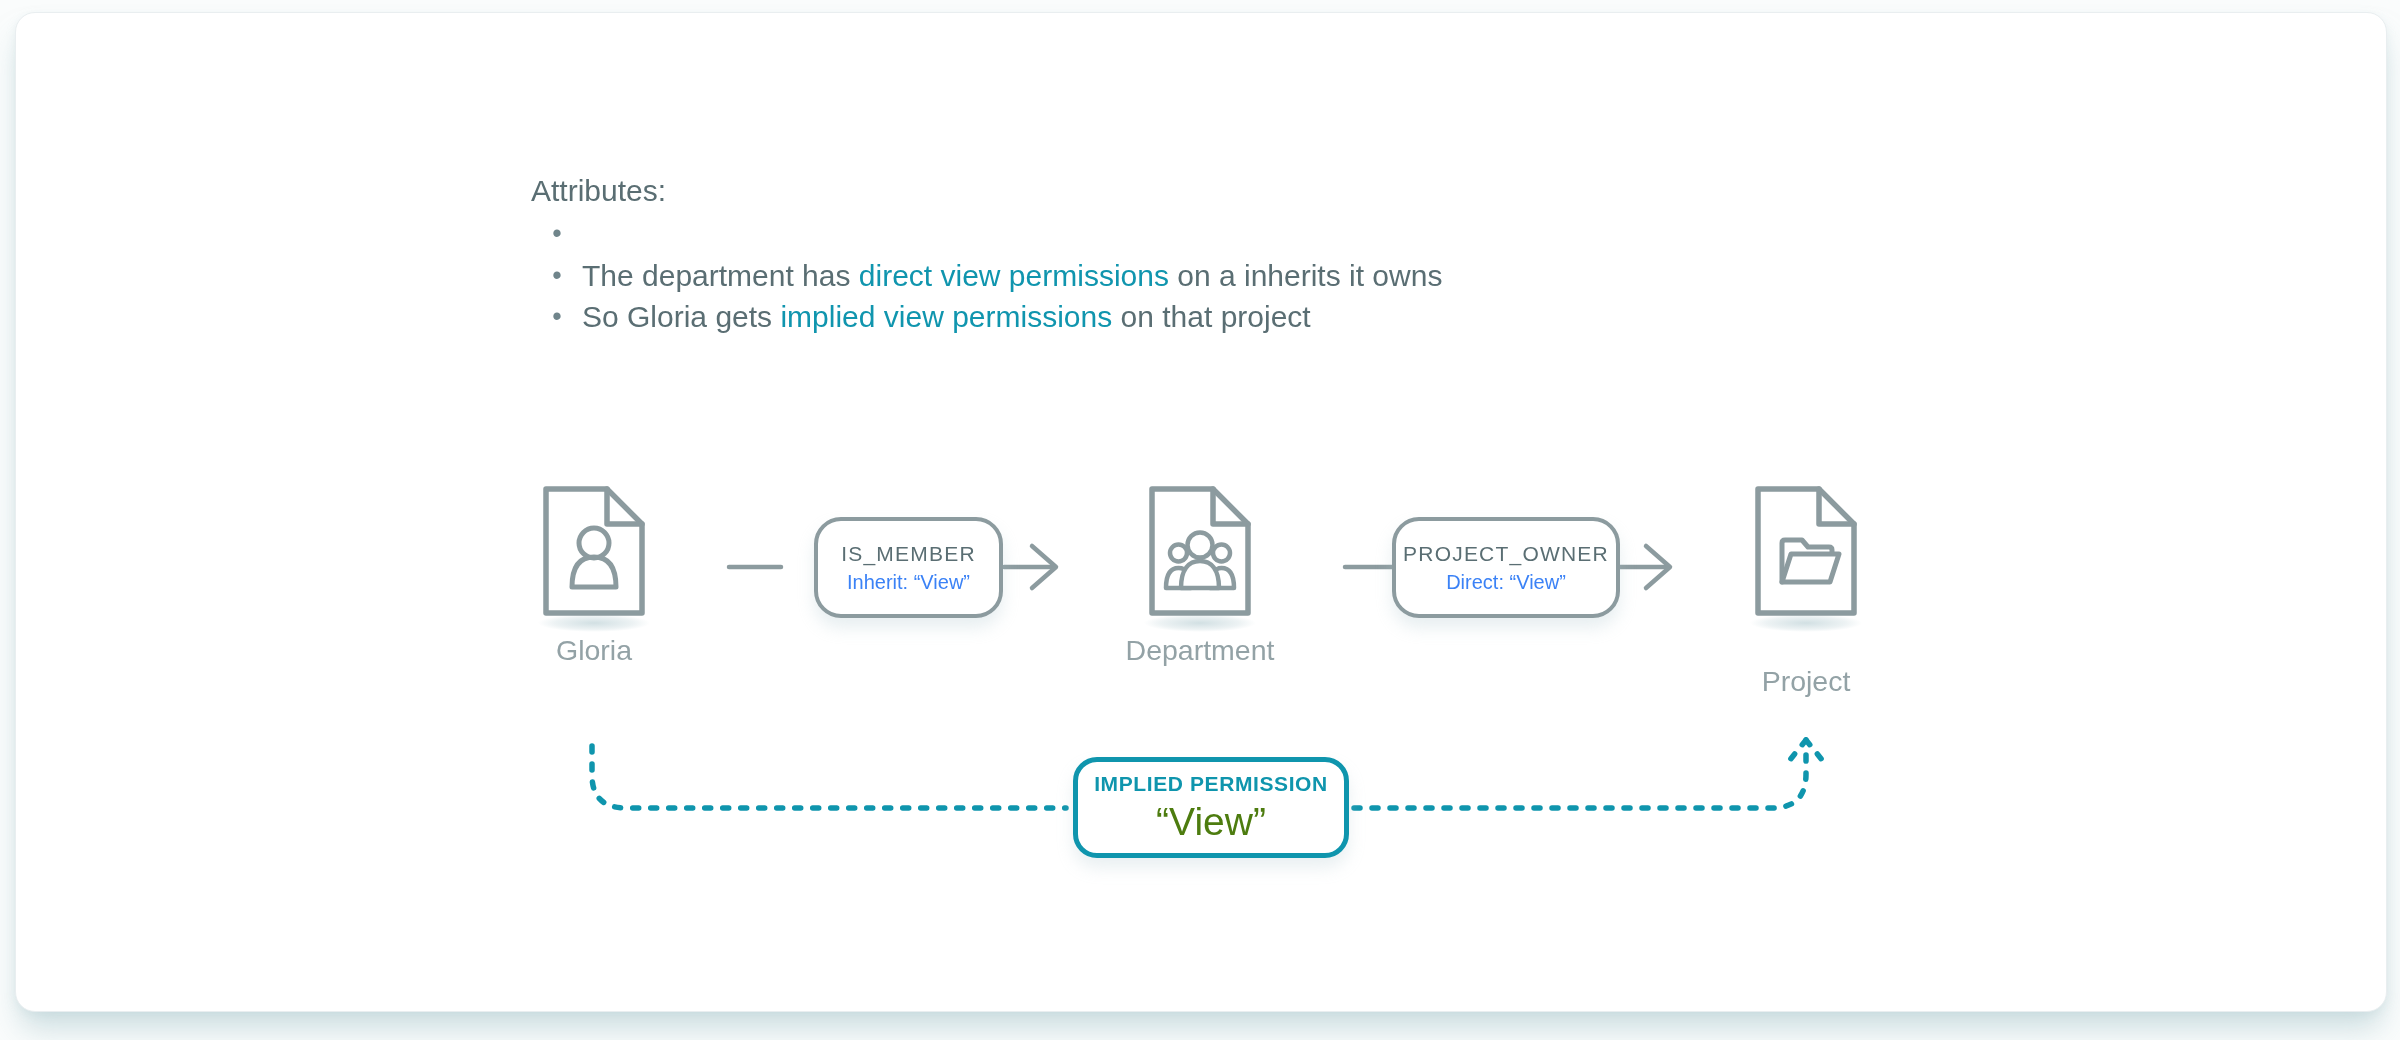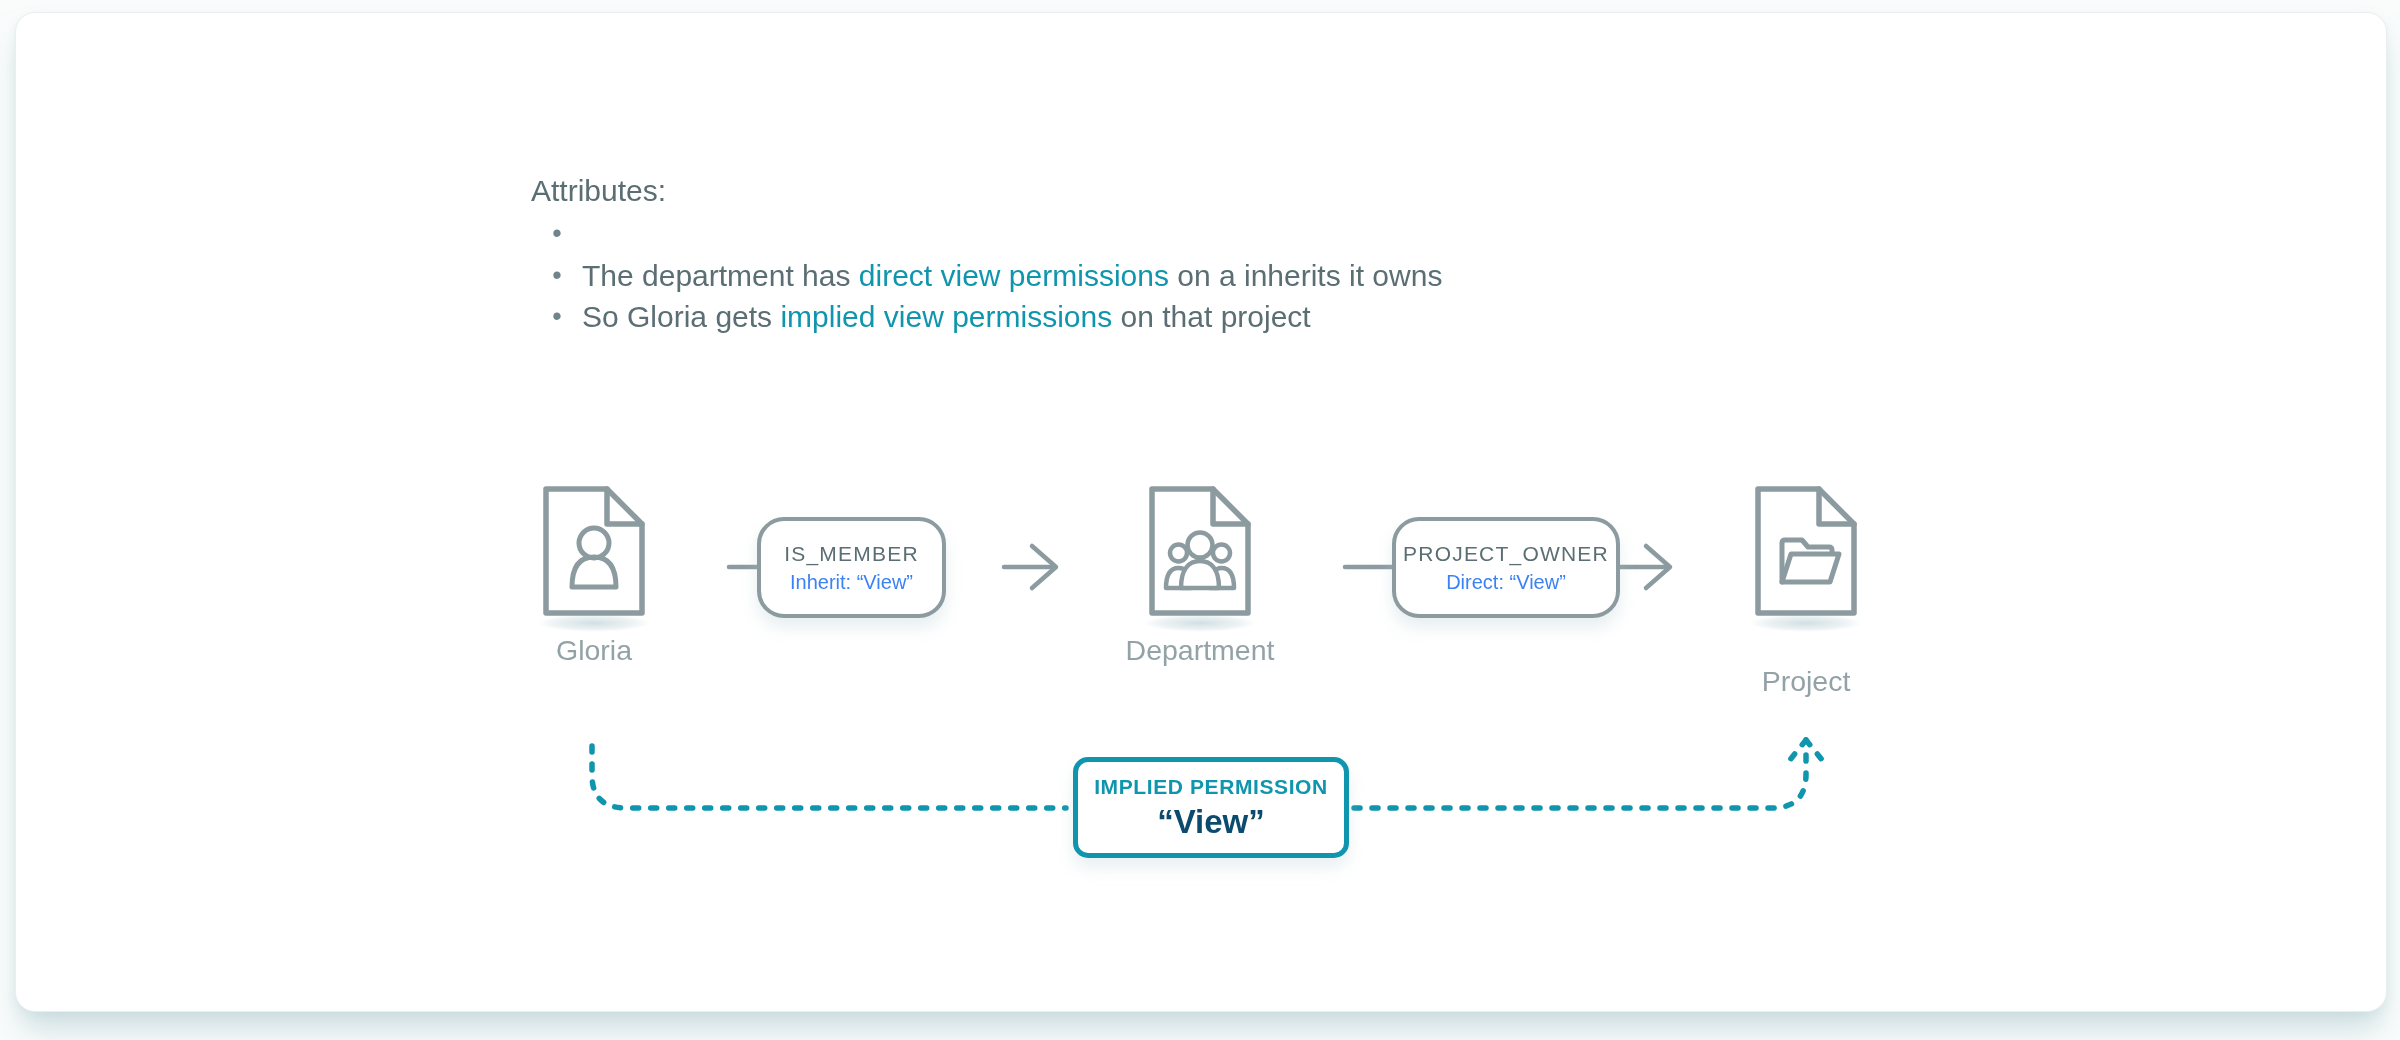--- a/index.html
+++ b/index.html
@@ -40,36 +40,36 @@
   .node-label.project    { left: 1696px; margin-top: 31px; }
 
   
   .edge-box {
     position: absolute; top: 517px; height: 101px; box-sizing: border-box;
     background: #ffffff; border: 4px solid #8c9b9f; border-radius: 27px;
     display: flex; flex-direction: column; align-items: center; justify-content: center;
     gap: 5px;
     box-shadow: 0 10px 16px rgba(178,202,207,0.30);
   }
-  .edge-box.first  { left: 757px;  width: 189px; }
+  .edge-box.first  { left: 814px;  width: 189px; }
   .edge-box.second { left: 1392px; width: 228px; }
   .edge-relation  { font-size: 21px; letter-spacing: 1.2px; color: #5a6e73; font-weight: 500; }
   .edge-permission { font-size: 20px; color: #3b82f6; }
 
   
   .implied-box {
     position: absolute; left: 1073px; top: 757px; width: 276px; height: 101px;
     box-sizing: border-box; background: #ffffff;
-    border: 5px solid #0f95ad; border-radius: 15px;
+    border: 5px solid #0f95ad; border-radius: 24px;
     display: flex; flex-direction: column; align-items: center; justify-content: center;
     gap: 4px;
     box-shadow: 0 10px 16px rgba(178,202,207,0.28);
   }
   .implied-title { font-size: 21px; font-weight: 600; letter-spacing: 0.6px; color: #0f95ad; }
-  .implied-value { font-size: 33px; font-weight: 700; color: #0c4a6e; }
+  .implied-value { font-size: 39px; font-weight: 400; color: #4d7c0f; }
 </style>
 </head>
 <body>
 
 <div class="stage">
 
   <div class="card"></div>
 
   <svg class="diagram-layer" width="2400" height="1040" viewBox="0 0 2400 1040">
     <defs>

